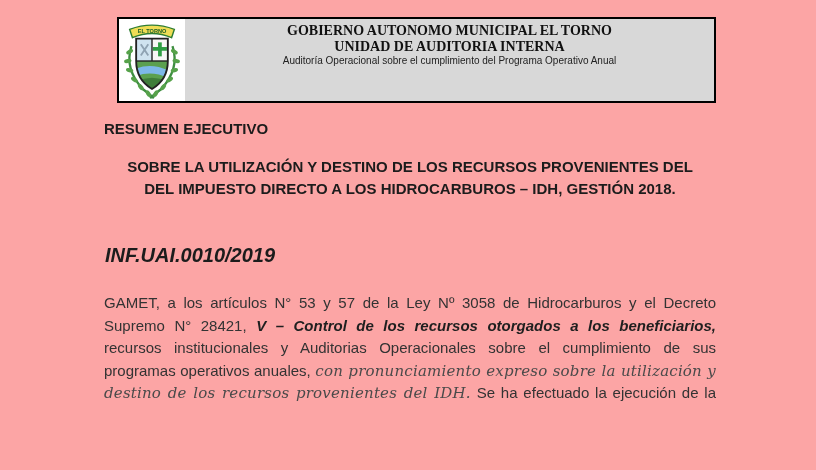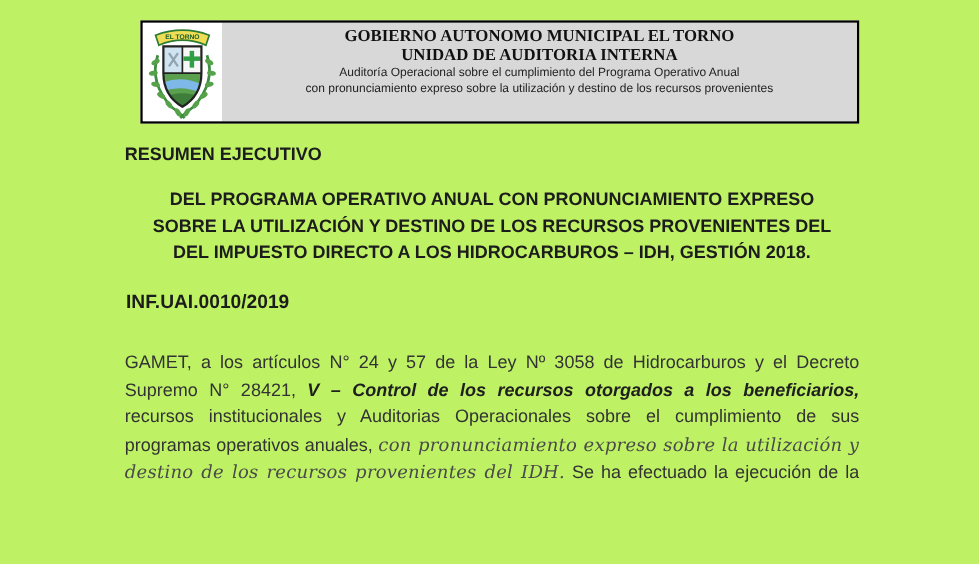--- a/index.html
+++ b/index.html
@@ -5,21 +5,21 @@
   html, body {
     margin: 0; padding: 0;
     width: 816px; height: 470px;
     background: #ffffff;
     overflow: hidden;
     font-family: "Liberation Sans", sans-serif;
   }
   .page {
     position: relative;
     width: 816px; height: 470px;
-    background: #bef264;
+    background: #fca5a5;
   }
   
   .header-box {
     position: absolute;
     left: 117px; top: 17px;
     width: 599px; height: 86px;
     border: 2px solid #000000;
     display: flex;
     box-sizing: border-box;
     background: #ffffff;
@@ -70,22 +70,23 @@
     text-align: center;
     font-weight: bold;
     font-size: 15px;
     line-height: 22px;
     color: #1c1c1c;
   }
   .report-number {
     position: absolute;
     left: 105px; top: 244px;
     font-weight: bold;
-    font-size: 16px;
+    font-size: 20px;
     color: #1c1c1c;
+    font-style: italic;
   }
   .body-block {
     position: absolute;
     left: 104px; top: 292px; width: 612px;
     font-size: 15px;
     color: #333333;
   }
   .body-line {
     height: 22.5px;
     line-height: 22.5px;
@@ -150,37 +151,35 @@
         </g>
         <path d="M15 20 H49 V44 Q49 64 32 74 Q15 64 15 44 Z" fill="none" stroke="#222222" stroke-width="2"></path>
         <line x1="32" y1="20" x2="32" y2="44" stroke="#222222" stroke-width="1.5"></line>
         <line x1="15" y1="44" x2="49" y2="44" stroke="#222222" stroke-width="1.5"></line>
       </svg>
     </div>
     <div class="text-cell">
       <div class="h-title">GOBIERNO AUTONOMO MUNICIPAL EL TORNO</div>
       <div class="h-title">UNIDAD DE AUDITORIA INTERNA</div>
       <div class="h-sub">Auditoría Operacional sobre el cumplimiento del Programa Operativo Anual</div>
-      <div class="h-sub">con pronunciamiento expreso sobre la utilización y destino de los recursos provenientes</div>
     </div>
   </div>
 
   <div class="section-title">RESUMEN EJECUTIVO</div>
 
   <div class="ref-block">
-    <div>DEL PROGRAMA OPERATIVO ANUAL CON PRONUNCIAMIENTO EXPRESO</div>
     <div>SOBRE LA UTILIZACIÓN Y DESTINO DE LOS RECURSOS PROVENIENTES DEL</div>
     <div>DEL IMPUESTO DIRECTO A LOS HIDROCARBUROS – IDH, GESTIÓN 2018.</div>
   </div>
 
   <div class="report-number">INF.UAI.0010/2019</div>
 
   <div class="body-block">
     <div class="body-line">
-      <span class="seg-normal">GAMET, a los artículos N° 24 y 57 de la Ley Nº 3058 de Hidrocarburos y el Decreto</span>
+      <span class="seg-normal">GAMET, a los artículos N° 53 y 57 de la Ley Nº 3058 de Hidrocarburos y el Decreto</span>
     </div>
     <div class="body-line">
       <span class="seg-normal">Supremo N° 28421, </span><span class="seg-bolditalic">V – Control de los recursos otorgados a los beneficiarios,</span>
     </div>
     <div class="body-line">
       <span class="seg-normal">recursos institucionales y Auditorias Operacionales sobre el cumplimiento de sus</span>
     </div>
     <div class="body-line">
       <span class="seg-normal">programas operativos anuales, </span><span class="seg-script">con pronunciamiento expreso sobre la utilización y</span>
     </div>

